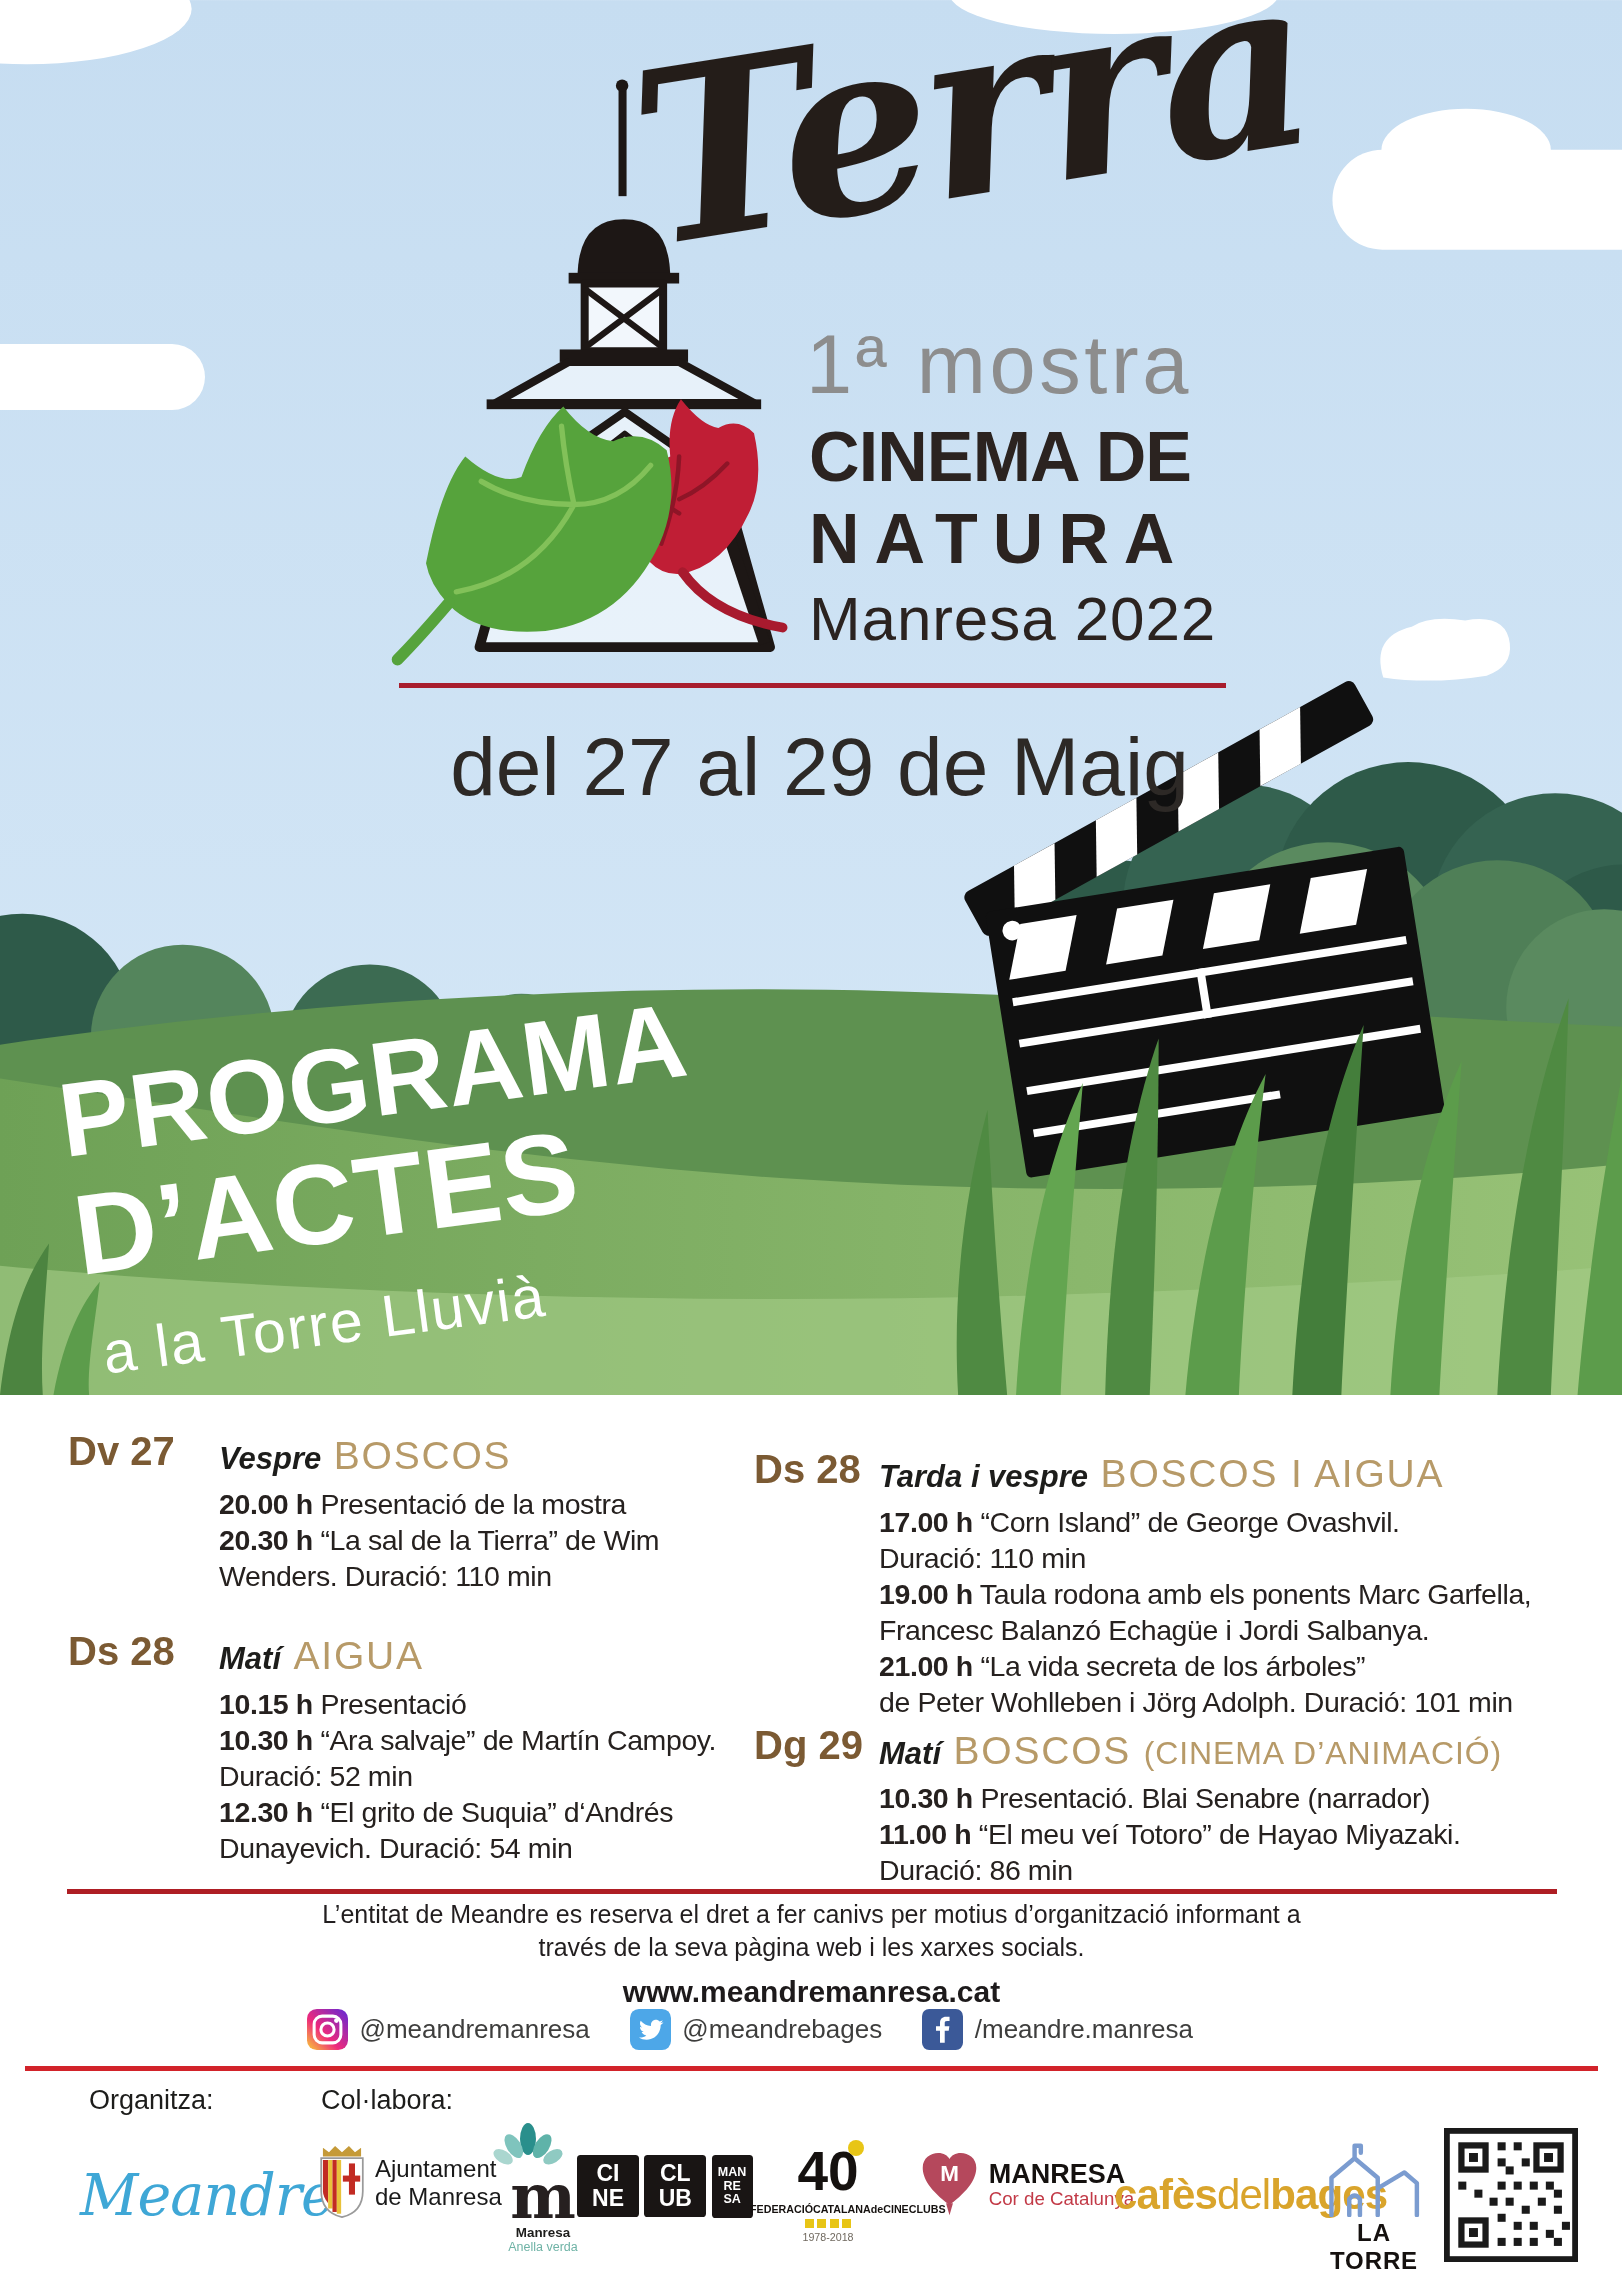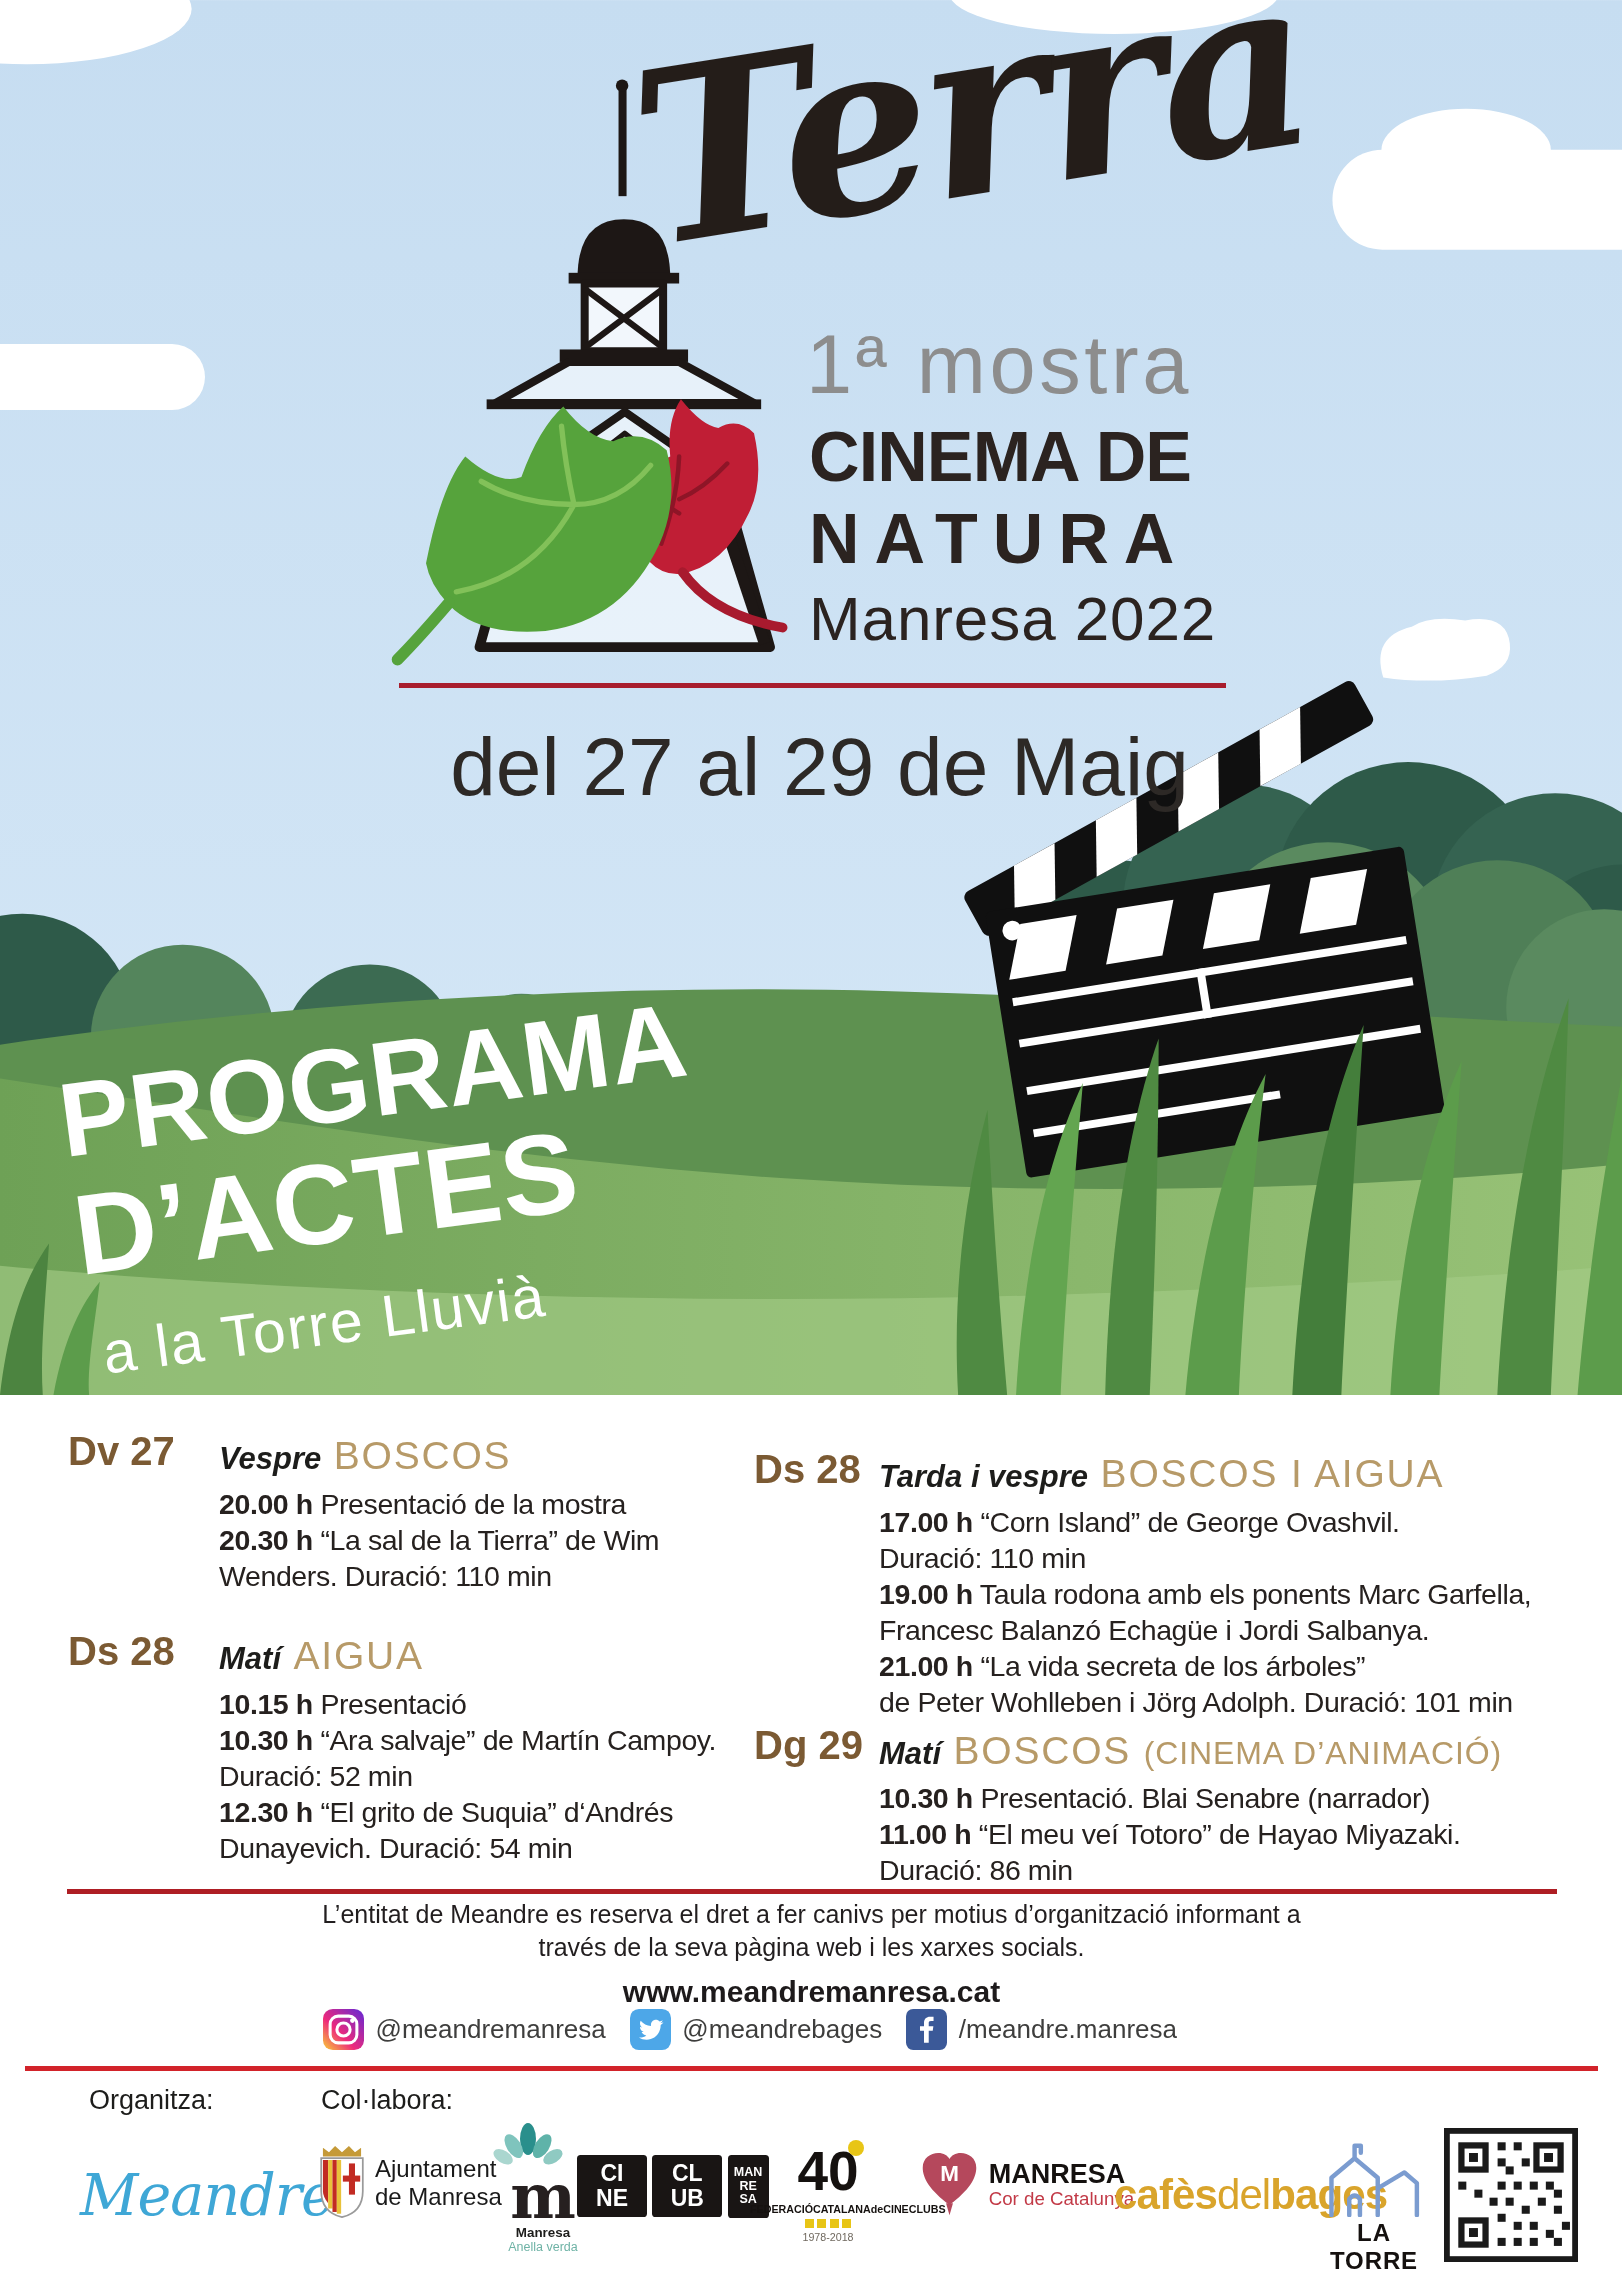--- a/index.html
+++ b/index.html
@@ -30,40 +30,40 @@
   .session{font-size:31px;font-style:italic;font-weight:700;color:#1d1d1b;}
   .theme{font-size:39px;font-weight:400;color:#b79a68;letter-spacing:1.8px;}
   .themenote{font-size:32px;font-weight:400;color:#b79a68;letter-spacing:0.9px;}
   .slines{font-size:28.5px;letter-spacing:-0.4px;color:#26211f;line-height:36px;white-space:nowrap;}
   .slines b{font-weight:700;}
 
   
   .rule-mid{left:67px;top:1889px;width:1490px;height:4.5px;background:#ae1e24;}
   .disc{left:0;width:1623px;text-align:center;font-size:25px;color:#221e1f;line-height:1;}
   .website{left:0;width:1623px;top:1975px;text-align:center;font-size:30px;font-weight:700;color:#1d1a1b;}
-  .socials{left:0;top:2009px;width:1500px;display:flex;justify-content:center;align-items:center;gap:24px;}
+  .socials{left:0;top:2009px;width:1500px;display:flex;justify-content:center;align-items:center;gap:40px;}
   .socitem{display:flex;align-items:center;gap:11.6px;}
   .handle{font-size:26px;color:#3e3e3d;}
   .rule-bot{left:25px;top:2066px;width:1573px;height:5.3px;background:#d2232a;}
   .label{font-size:27px;color:#1d1d1b;}
   .org-label{left:89px;top:2085px;}
   .col-label{left:321px;top:2085px;}
 
   
   .logos{left:0;top:2121px;width:1623px;height:160px;}
   .logo{position:absolute;}
   .meandre{left:80px;top:41px;font-family:"DejaVu Serif",serif;font-style:italic;font-size:57px;color:#3fa7d6;letter-spacing:-0.9px;}
   .ajun{left:316px;top:23px;display:flex;align-items:center;gap:7px;}
   .ajun-txt{font-size:24px;color:#1a1a1a;line-height:28px;}
   .anella{left:485px;top:1.8px;width:116px;text-align:center;}
   .anella-m{font-family:"DejaVu Serif",serif;font-weight:700;font-size:62px;line-height:52px;color:#262020;}
   .anella-l1{font-size:13.4px;font-weight:700;color:#1d1d1b;margin-top:1.8px;}
   .anella-l2{font-size:12.5px;color:#6fb3a6;}
   .cineclub{left:577px;top:34px;display:flex;gap:5.3px;align-items:flex-start;}
-  .ccsq{width:70px;height:62px;background:#191514;border-radius:3.6px;color:#fff;font-weight:700;font-size:23px;
+  .ccsq{width:62px;height:62px;background:#191514;border-radius:3.6px;color:#fff;font-weight:700;font-size:23px;
         line-height:25px;display:flex;flex-direction:column;align-items:center;justify-content:center;}
   .ccsq3{width:41px;height:63px;font-size:12.5px;line-height:13.4px;}
   .feder{left:750px;top:23px;width:156px;text-align:center;}
   .f40{font-size:55px;font-weight:700;color:#15110f;line-height:1;position:relative;display:inline-block;}
   .f40dot{position:absolute;right:-5.3px;top:-3.6px;width:16px;height:16px;border-radius:50%;background:#e8c516;}
   .ftext{font-size:10.7px;font-weight:700;color:#15110f;letter-spacing:0;margin-top:3.6px;}
   .fsq{display:inline-block;width:9px;height:9px;background:#e8c516;margin:3.6px 1.8px 0 1.8px;}
   .fyears{font-size:10.7px;color:#70695f;}
   .cor{left:921px;top:30px;display:flex;align-items:center;gap:10.7px;}
   .cor-name{font-size:27px;font-weight:700;color:#15110f;line-height:28.5px;}

